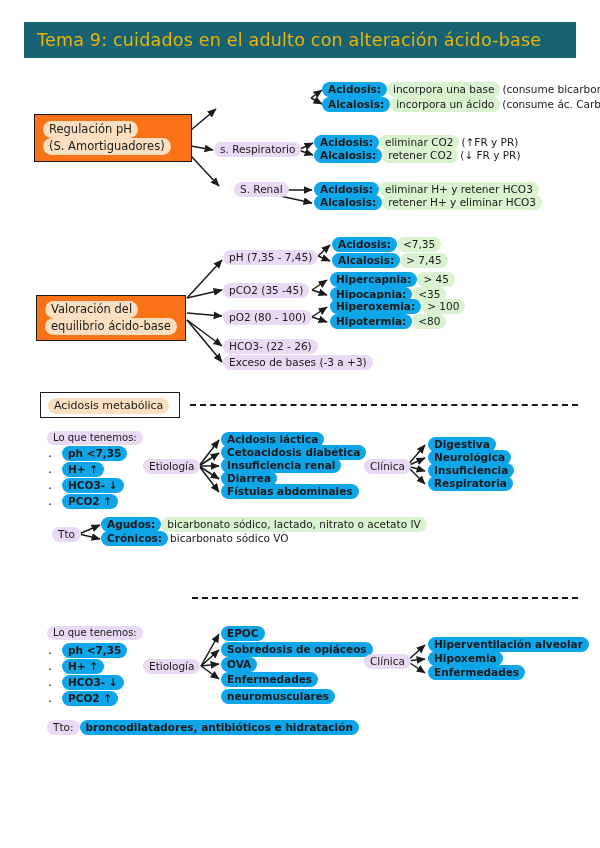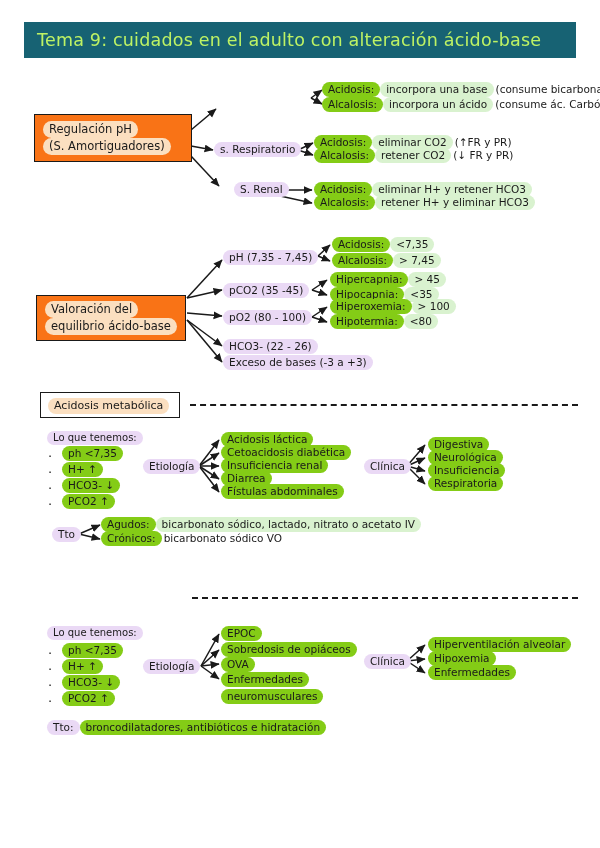--- a/index.html
+++ b/index.html
@@ -13,38 +13,38 @@
   }
   .page{position:relative;width:600px;height:848px;}
 
   
   .titlebar{
     position:absolute;left:24px;top:22px;width:552px;height:36px;
     background:#176273;
     display:flex;align-items:center;
   }
   .titlebar .ttl{
-    color:#bef264;font-size:17.5px;letter-spacing:.2px;
+    color:#eab308;font-size:17.5px;letter-spacing:.2px;
     padding-left:13px;white-space:nowrap;
     font-family:"DejaVu Sans","Liberation Sans",sans-serif;
   }
 
   
   .t{position:absolute;white-space:nowrap;line-height:1.12;font-size:10.5px;}
 
   
   .hl{
     display:inline;
     padding:1px 6px 2px 6px;
     border-radius:9px;
     box-decoration-break:clone;
     -webkit-box-decoration-break:clone;
   }
   .hl-purple{background:#ead9f5;}
-  .hl-yellow{background:#84cc16;}
+  .hl-yellow{background:#0ea5e9;font-weight:bold;}
   .hl-green{background:#d9f2cf;}
   .hl-peach{background:#fbdfc0;}
 
   .plain{padding:1px 2px;}
 
   
   .box{
     position:absolute;border:1.6px solid #1a1a1a;background:#f97316;
     display:flex;flex-direction:column;justify-content:center;
     padding:5px 8px;box-sizing:border-box;

